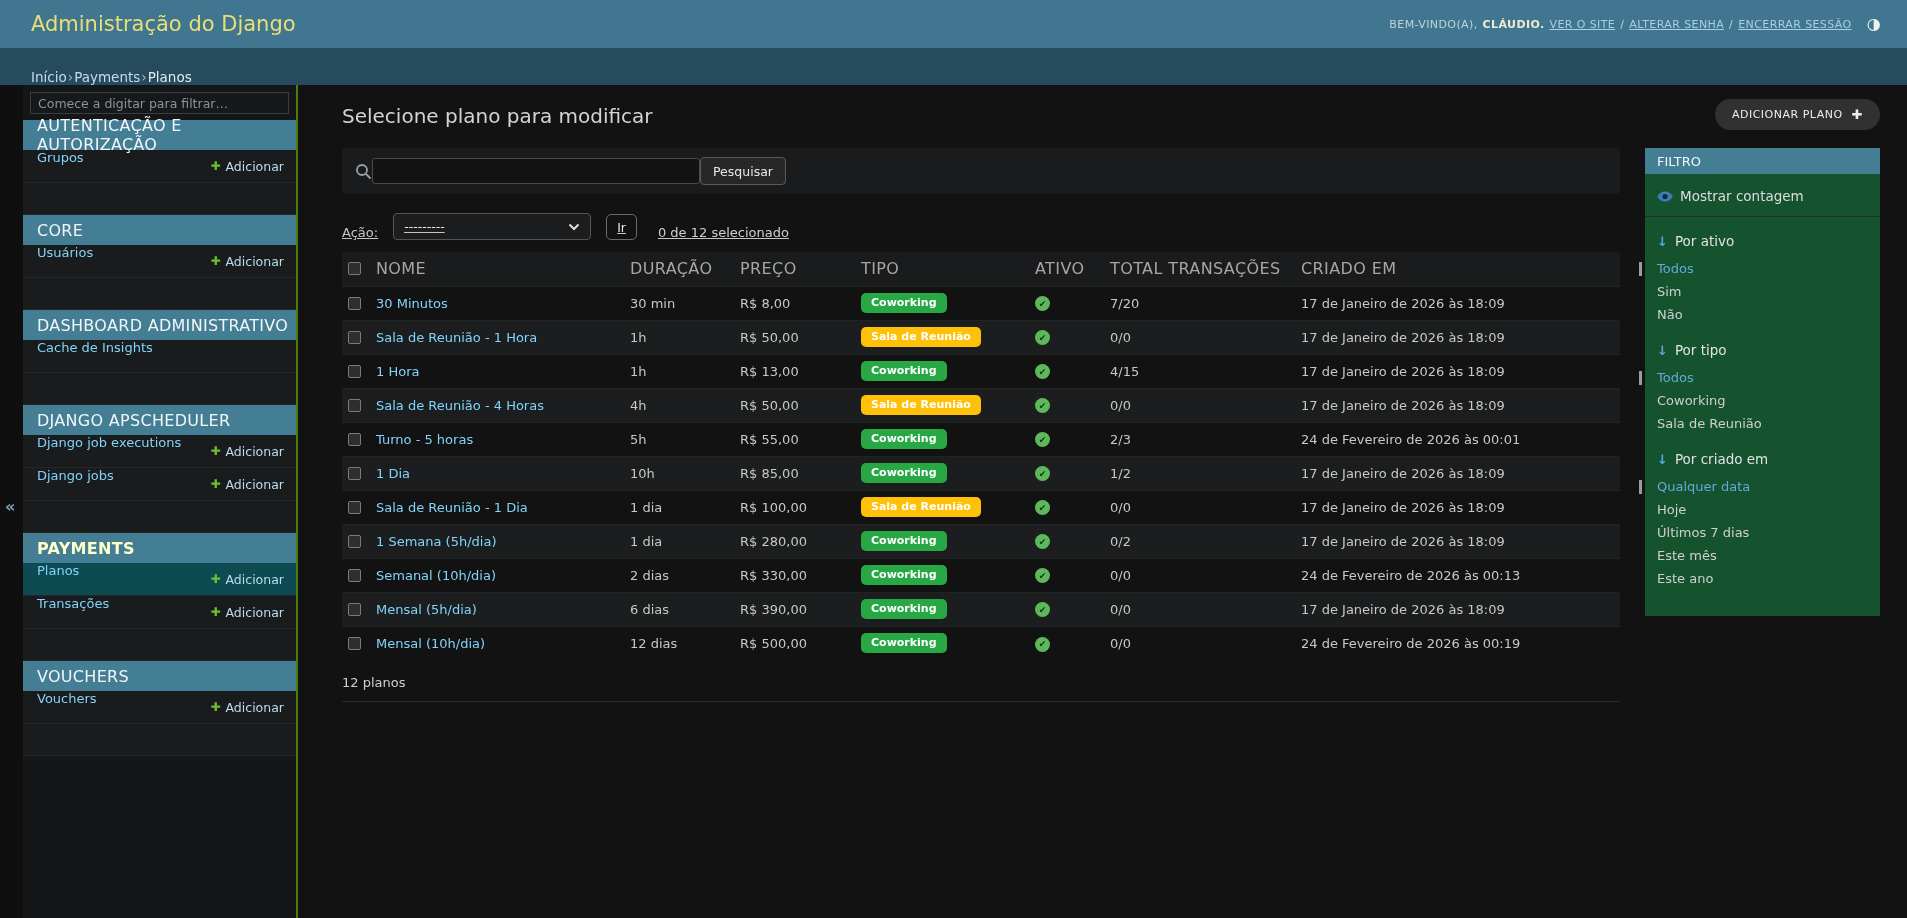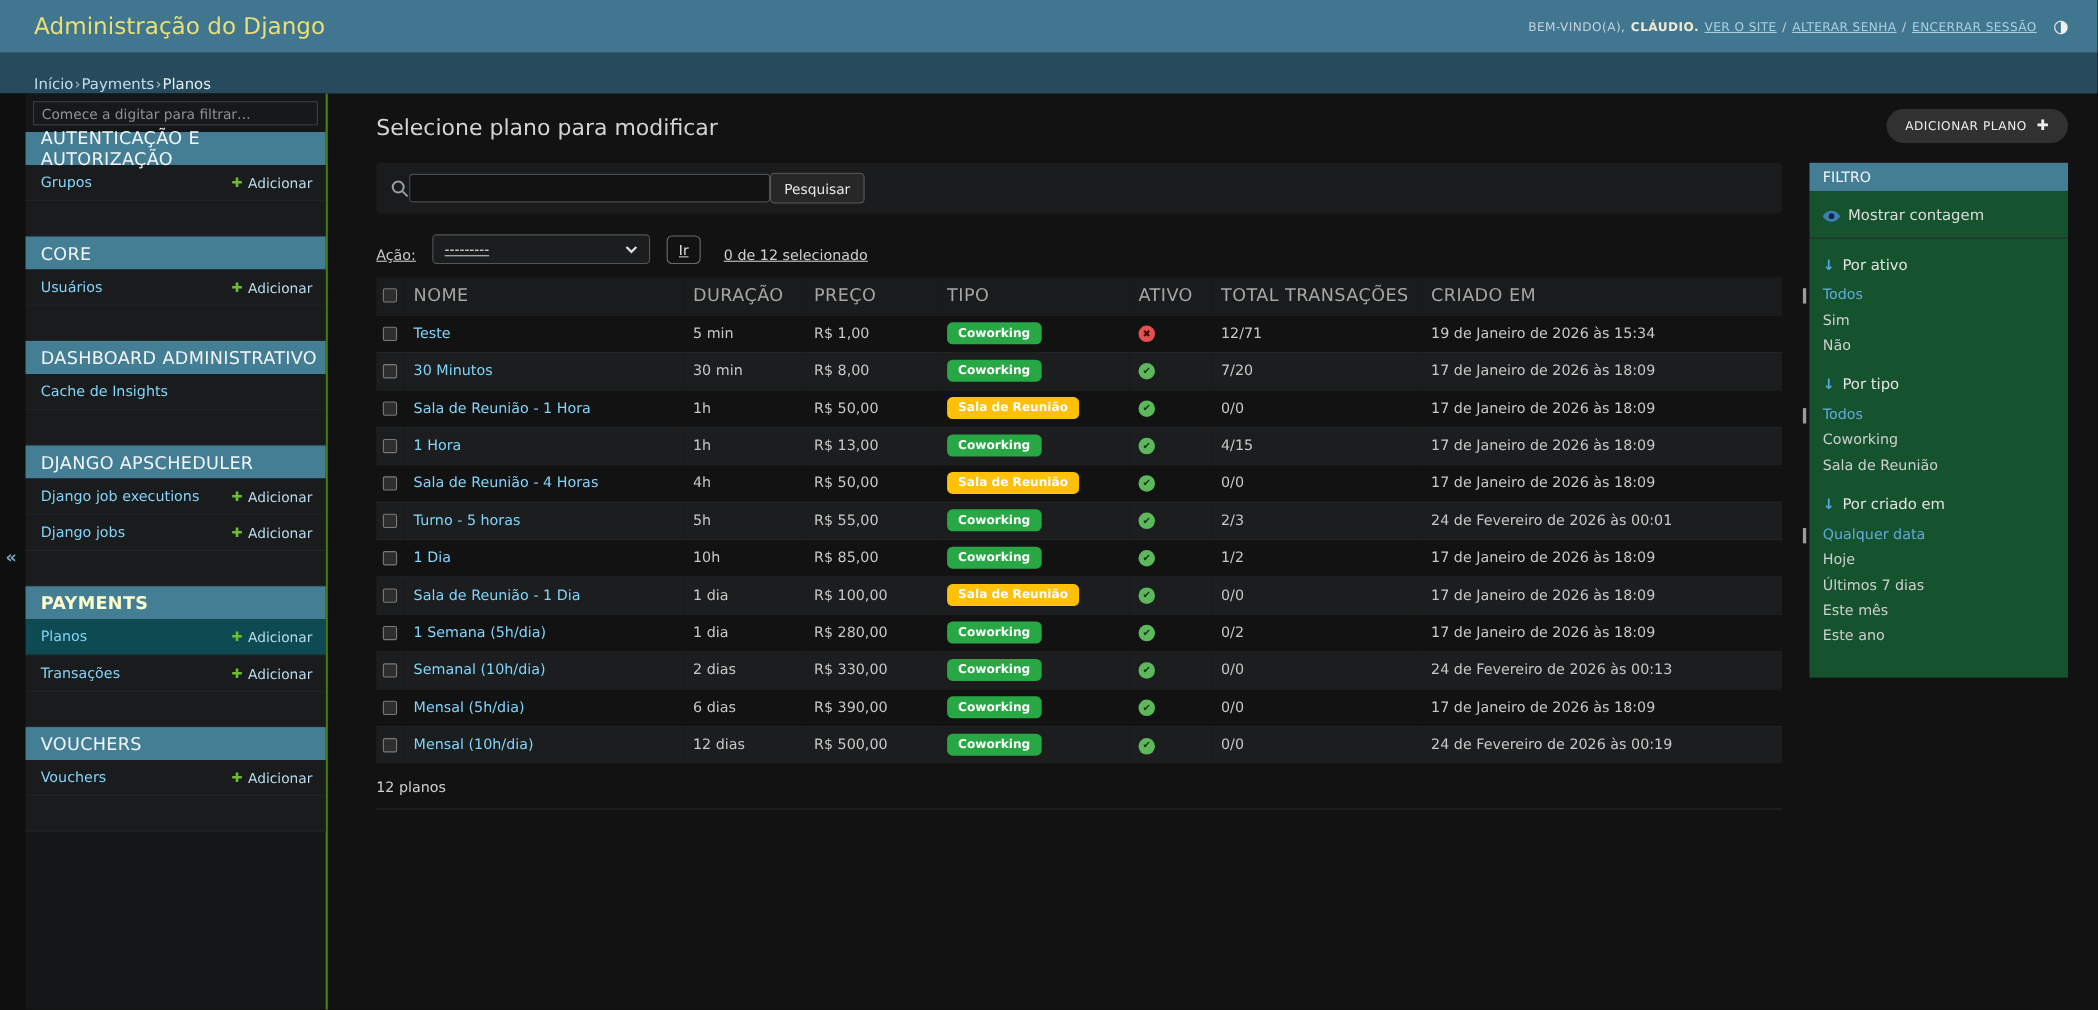--- a/index.html
+++ b/index.html
@@ -38,21 +38,21 @@
   
   #sidebar { width:275px; flex:none; background:#151617; border-right:2px solid #4d7c0f;
              padding-top:7px; }
   #sidebar-filter { display:block; width:259px; margin:0 auto 6px auto; height:22px;
                     background:#161819; border:1px solid #3b3e40; color:#dddddd;
                     font-size:12.5px; padding:2px 7px; font-family:inherit; }
   #sidebar-filter::placeholder { color:#8b9398; }
   .module .caption { height:30px; background:#447e95; color:#f2f6f8; font-size:16px;
                      display:flex; align-items:center; padding-left:14px; letter-spacing:.3px; }
   .module.current .caption { color:#ffffcc; font-weight:bold; }
-  .srow { height:33px; display:flex; align-items:center; justify-content:space-between;
+  .srow { height:33px; display:flex; justify-content:space-between;
           padding:0 12px 0 14px; background:#1a1b1c; border-bottom:1px solid #242627; }
   .srow.selected { background:#0d4a52; }
   .srow .obj-link { color:#81d4fa; font-size:13px; }
   .srow .add-link { color:#b9dced; font-size:12.5px; display:flex; align-items:center; gap:5px; }
   .srow .add-link .plus { color:#6abf2e; font-weight:bold; font-size:12px; }
   .sempty { height:32px; background:#1a1b1c; border-bottom:1px solid #242627; }
 
   
   #main { flex:1; padding:14px 27px 0 44px; }
   #content-head { display:flex; justify-content:space-between; align-items:flex-start; }
@@ -286,32 +286,20 @@
               <th>NOME</th>
               <th>DURAÇÃO</th>
               <th>PREÇO</th>
               <th>TIPO</th>
               <th>ATIVO</th>
               <th>TOTAL TRANSAÇÕES</th>
               <th>CRIADO EM</th>
             </tr>
           </thead>
           <tbody id="rows">
-              <tr>
-                <td class="cb-col">
-                  <div class="cb"></div>
-                </td>
-                <td><a href="#">Teste</a></td>
-                <td>5 min</td>
-                <td>R$ 1,00</td>
-                <td><span class="badge" style="background:#28a745">Coworking</span></td>
-                <td><span class="active-icon active-false">✖</span></td>
-                <td>12/71</td>
-                <td>19 de Janeiro de 2026 às 15:34</td>
-              </tr>
               <tr>
                 <td class="cb-col">
                   <div class="cb"></div>
                 </td>
                 <td><a href="#">30 Minutos</a></td>
                 <td>30 min</td>
                 <td>R$ 8,00</td>
                 <td><span class="badge" style="background:#28a745">Coworking</span></td>
                 <td><span class="active-icon active-true">✔</span></td>
                 <td>7/20</td>

